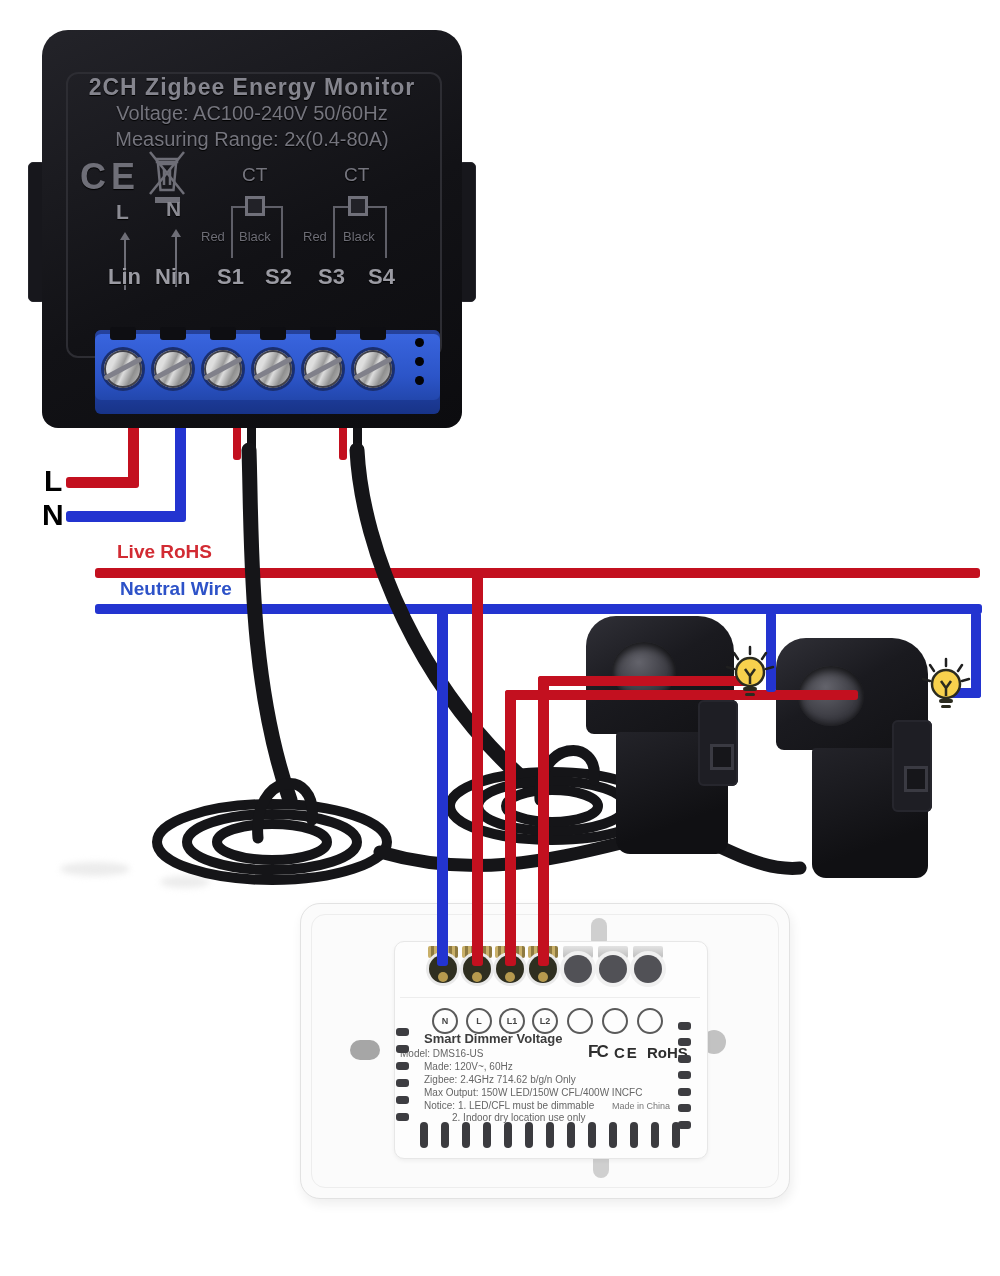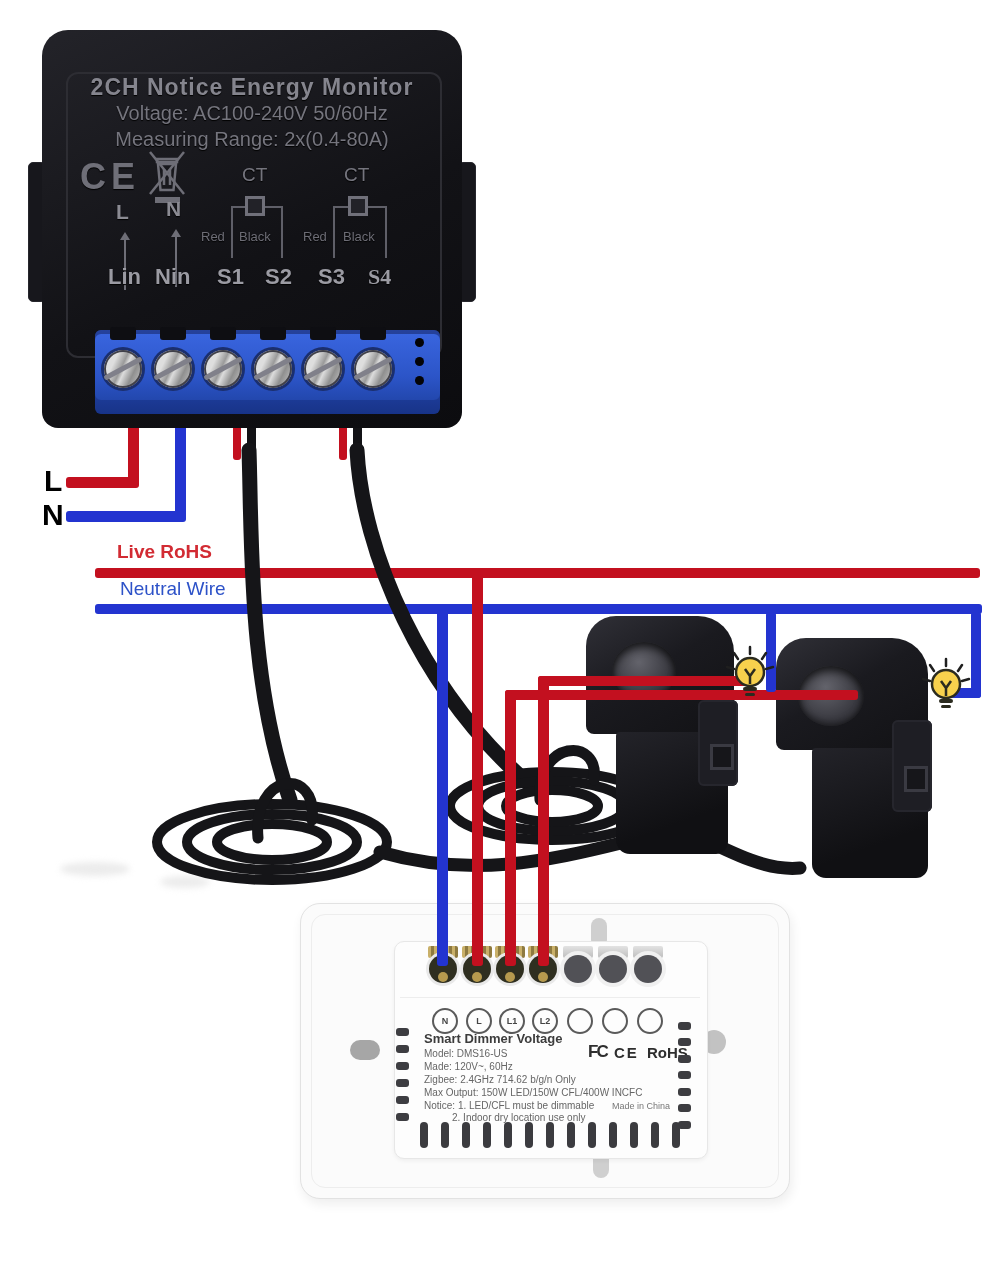--- a/index.html
+++ b/index.html
@@ -78,21 +78,21 @@
 
   <div class="smudge" style="left:60px;top:862px;width:70px;height:14px;"></div>
   <div class="smudge" style="left:160px;top:876px;width:50px;height:12px;"></div>
 
   <div>
     <div class="abs monitor-ear" style="left:28px;top:162px;"></div>
     <div class="abs monitor-ear" style="left:458px;top:162px;"></div>
     <div class="abs monitor-body"></div>
     <div class="abs monitor-inner"></div>
 
-    <div class="abs etched mon-title">2CH Notice Energy Monitor</div>
+    <div class="abs etched mon-title">2CH Zigbee Energy Monitor</div>
     <div class="abs etched mon-line" style="top:102px;">Voltage: AC100-240V 50/60Hz</div>
     <div class="abs etched mon-line" style="top:128px;">Measuring Range: 2x(0.4-80A)</div>
 
     <div class="abs etched ce-mark">CE</div>
     <svg class="abs" style="left:146px;top:150px;z-index:7;" width="42" height="56" viewBox="0 0 42 56">
       <g stroke="#6e6e77" stroke-width="2.5" fill="none">
         <rect x="11" y="9" width="20" height="3"></rect>
         <polygon points="12,14 30,14 27.5,40 14.5,40"></polygon>
         <line x1="18" y1="19" x2="18" y2="35"></line>
           <line x1="24" y1="19" x2="24" y2="35"></line>
@@ -119,21 +119,21 @@
     <div class="abs etched rb-label" style="left:201px;top:229px;">Red</div>
     <div class="abs etched rb-label" style="left:239px;top:229px;">Black</div>
     <div class="abs etched rb-label" style="left:303px;top:229px;">Red</div>
     <div class="abs etched rb-label" style="left:343px;top:229px;">Black</div>
 
     <div class="abs etched term-label" style="left:108px;top:264px;">Lin</div>
     <div class="abs etched term-label" style="left:155px;top:264px;">Nin</div>
     <div class="abs etched term-label" style="left:217px;top:264px;">S1</div>
     <div class="abs etched term-label" style="left:265px;top:264px;">S2</div>
     <div class="abs etched term-label" style="left:318px;top:264px;">S3</div>
-    <div class="abs etched term-label" style="left:368px;top:264px;font-family:Liberation Serif, serif;">S4</div>
+    <div class="abs etched term-label" style="left:368px;top:264px;">S4</div>
 
     <div class="abs tblock">
       <div class="tab" style="left:15px;"></div>
       <div class="tab" style="left:65px;"></div>
       <div class="tab" style="left:115px;"></div>
       <div class="tab" style="left:165px;"></div>
       <div class="tab" style="left:215px;"></div>
       <div class="tab" style="left:265px;"></div>
       <div class="screw" style="left:9px;"></div>
       <div class="screw" style="left:59px;"></div>
@@ -156,21 +156,21 @@
     <div class="abs" style="left:42px;top:498px;font-size:30px;font-weight:bold;color:#000;z-index:4;">N</div>
     <div class="wire wred" style="left:233px;top:408px;width:8px;height:52px;z-index:4;"></div>
     <div class="wire wblack" style="left:247px;top:408px;width:9px;height:55px;z-index:4;"></div>
     <div class="wire wred" style="left:339px;top:408px;width:8px;height:52px;z-index:4;"></div>
     <div class="wire wblack" style="left:353px;top:408px;width:9px;height:55px;z-index:4;"></div>
   </div>
 
   <div>
     <div class="abs" style="left:117px;top:541px;font-size:19px;font-weight:bold;color:var(--live-label);z-index:3;">Live RoHS</div>
     <div class="wire wred" style="left:95px;top:568px;width:885px;height:10px;z-index:3;"></div>
-    <div class="abs" style="left:120px;top:578px;font-size:19px;font-weight:normal;color:var(--neutral-label);z-index:3;">Neutral Wire</div>
+    <div class="abs" style="left:120px;top:578px;font-size:19px;font-weight:bold;color:var(--neutral-label);z-index:3;">Neutral Wire</div>
     <div class="wire wblue" style="left:95px;top:604px;width:887px;height:10px;z-index:3;"></div>
   </div>
 
   <svg class="abs" style="left:0;top:0;z-index:4;" width="1000" height="1276">
     <g stroke="#151518" fill="none" stroke-linecap="round">
       <path d="M249,450 C252,540 248,680 290,800" stroke-width="15"></path>
       <path d="M357,450 C362,550 420,690 530,785" stroke-width="15"></path>
       <ellipse cx="272" cy="842" rx="115" ry="38" stroke-width="10"></ellipse>
       <ellipse cx="272" cy="842" rx="85" ry="28" stroke-width="10"></ellipse>
       <ellipse cx="272" cy="842" rx="55" ry="18" stroke-width="10"></ellipse>
@@ -277,21 +277,21 @@
         <span>L1</span>
       </div>
     <div class="ring" style="left:532px;">
         <span>L2</span>
       </div>
     <div class="ring" style="left:567px;"></div>
     <div class="ring" style="left:602px;"></div>
     <div class="ring" style="left:637px;"></div>
 
     <div class="dim-text" style="left:424px;top:1031px;font-size:13px;font-weight:bold;color:#3c3c3c;">Smart Dimmer Voltage</div>
-    <div class="dim-text" style="left:424px;top:1048px;text-align:right;">Model: DMS16-US</div>
+    <div class="dim-text" style="left:400px;top:1048px;text-align:right;">Model: DMS16-US</div>
     <div class="dim-text" style="left:424px;top:1061px;">Made: 120V~, 60Hz</div>
     <div class="dim-text" style="left:424px;top:1074px;">Zigbee: 2.4GHz 714.62 b/g/n Only</div>
     <div class="dim-text" style="left:424px;top:1087px;">Max Output: 150W LED/150W CFL/400W INCFC</div>
     <div class="dim-text" style="left:424px;top:1100px;">Notice: 1. LED/CFL must be dimmable</div>
     <div class="dim-text" style="left:452px;top:1112px;">2. Indoor dry location use only</div>
     <div class="dim-text" style="left:588px;top:1042px;font-size:17px;font-weight:bold;color:#2e2e2e;letter-spacing:-2px;">FC</div>
     <div class="dim-text" style="left:614px;top:1044px;font-size:15px;font-weight:bold;color:#2e2e2e;letter-spacing:2px;">CE</div>
     <div class="dim-text" style="left:647px;top:1044px;font-size:15px;font-weight:bold;color:#2e2e2e;">RoHS</div>
     <div class="dim-text" style="left:612px;top:1101px;font-size:9px;color:#777;">Made in China</div>
 

